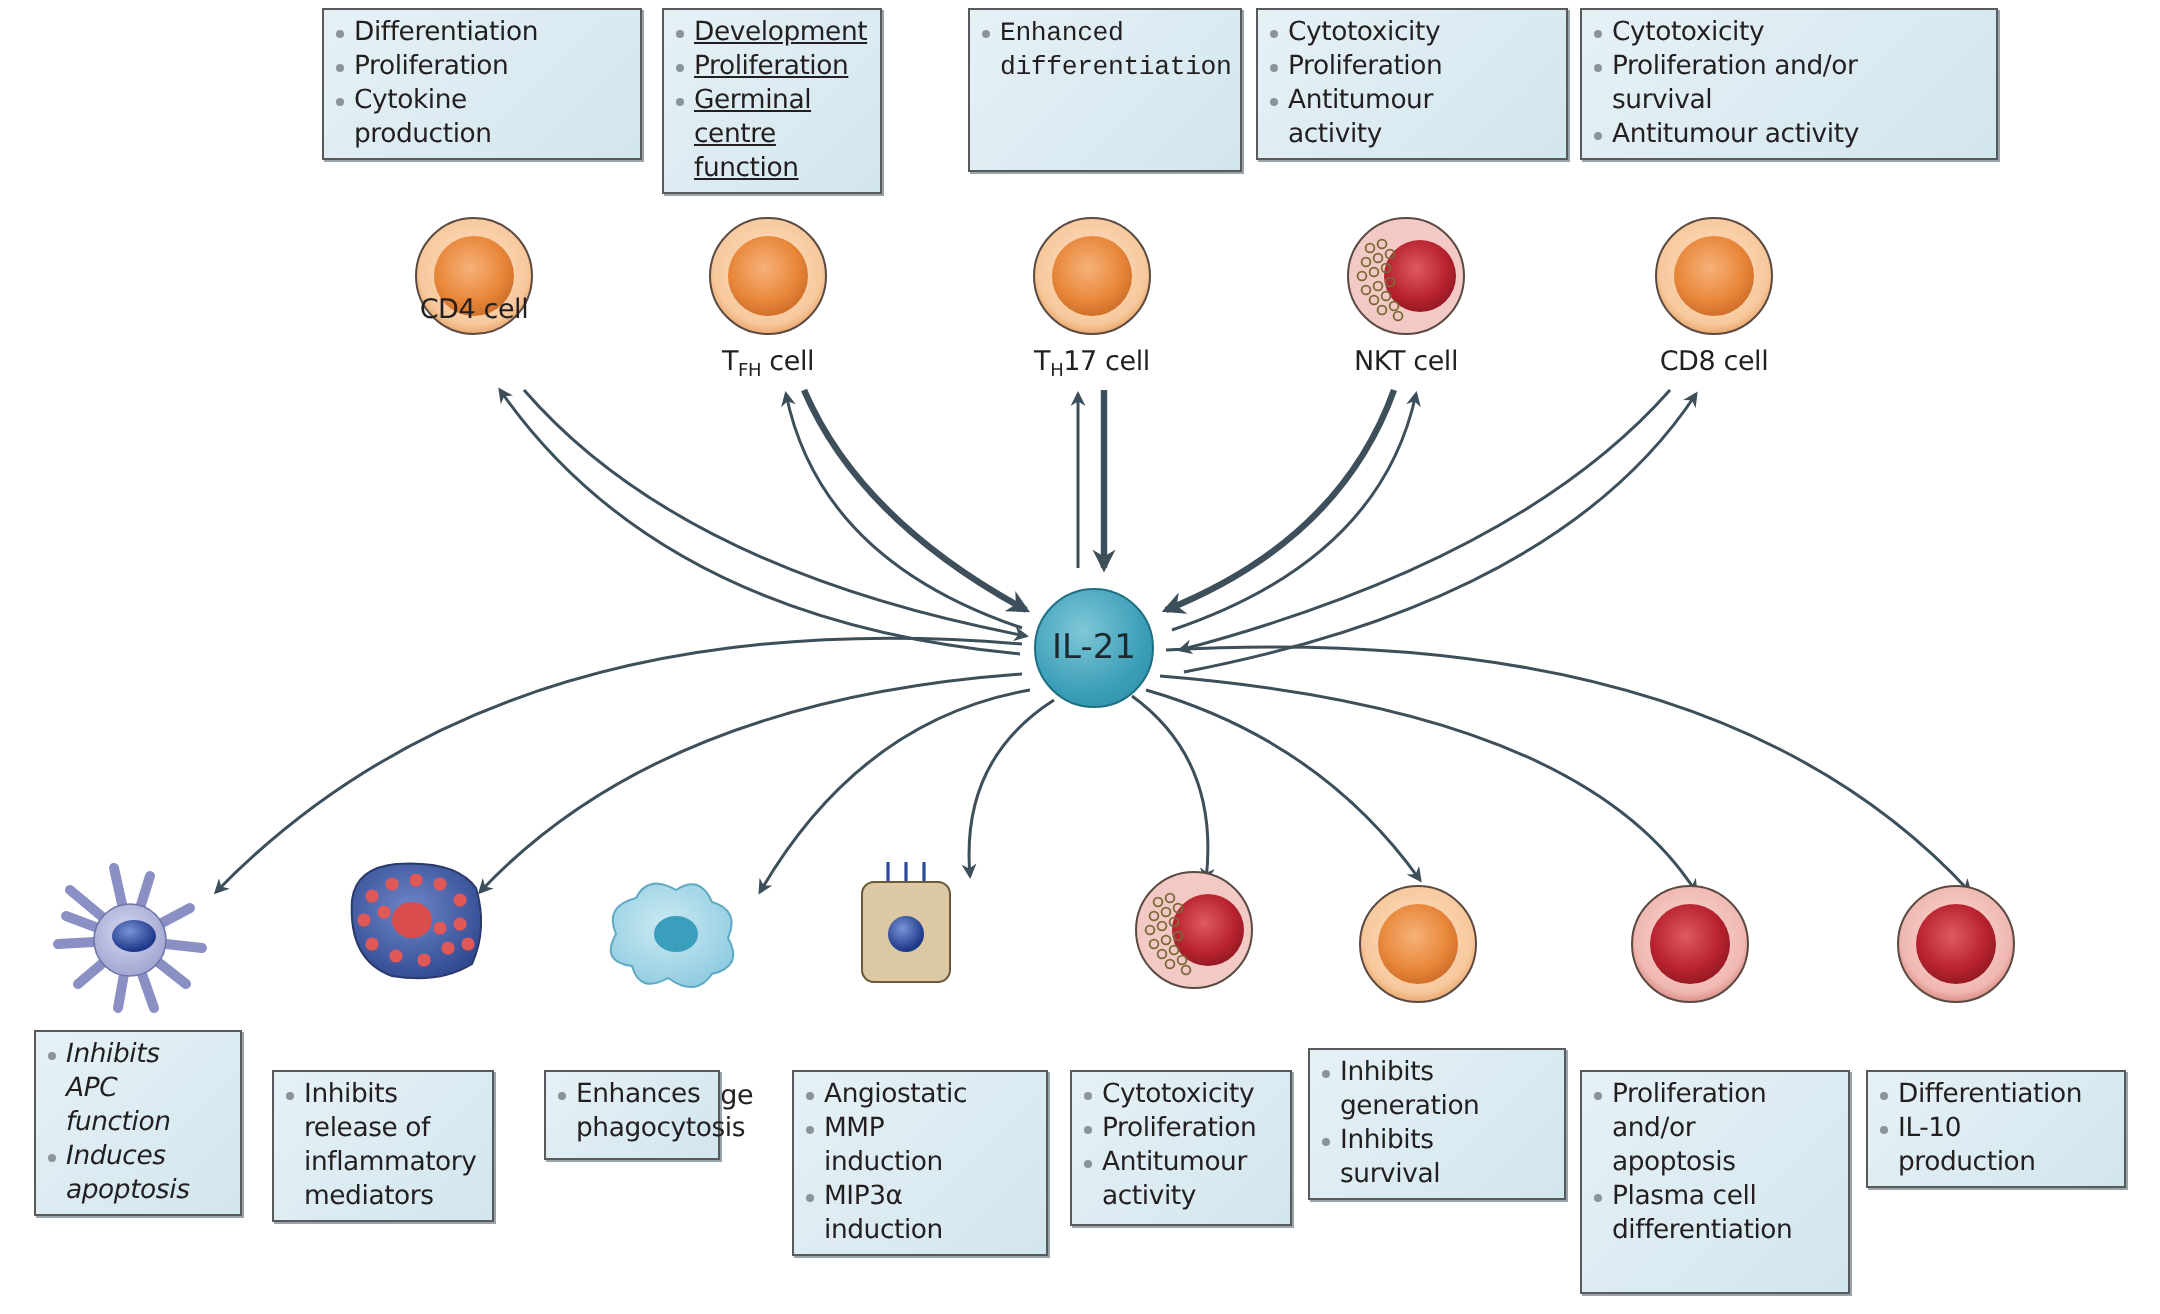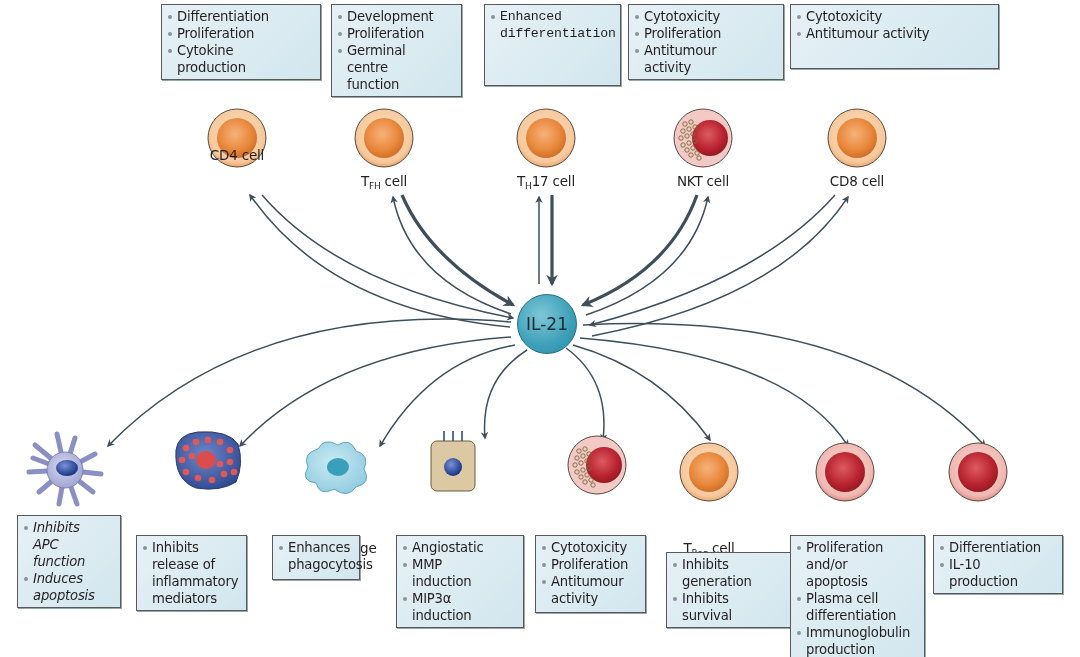--- a/index.html
+++ b/index.html
@@ -204,21 +204,21 @@
 <div id="top-layer">
     <div class="label" style="left: 237px; top: 147px;"><span><span>CD4 cell</span></span></div>
     <div class="box" style="left: 161px; top: 4px; width: 160px; min-height: 65px;">
       <ul>
         <li>Differentiation</li>
         <li>Proliferation</li>
         <li>Cytokine production</li>
       </ul>
     </div>
     <div class="label" style="left: 384px; top: 173px;"><span><span>T</span><sub>FH</sub><span> cell</span></span></div>
-    <div class="box" style="left: 331px; top: 4px; width: 131px; min-height: 82px;">
+    <div class="box" style="left: 331px; top: 4px; width: 110px; min-height: 82px; text-decoration: underline;">
       <ul>
         <li>Development</li>
         <li>Proliferation</li>
         <li>Germinal centre function</li>
       </ul>
     </div>
     <div class="label" style="left: 546px; top: 173px;"><span><span>T</span><sub>H</sub><span>17 cell</span></span></div>
     <div class="box" style="left: 484px; top: 4px; width: 137px; min-height: 82px; font-family: Liberation Mono, monospace;">
       <ul>
         <li>Enhanced differentiation</li>
@@ -229,20 +229,21 @@
       <ul>
         <li>Cytotoxicity</li>
         <li>Proliferation</li>
         <li>Antitumour activity</li>
       </ul>
     </div>
     <div class="label" style="left: 857px; top: 173px;"><span><span>CD8 cell</span></span></div>
     <div class="box" style="left: 790px; top: 4px; width: 209px; min-height: 65px;">
       <ul>
         <li>Cytotoxicity</li>
+        <li>Proliferation and/or survival</li>
         <li>Antitumour activity</li>
       </ul>
     </div>
   </div>
 <div id="bottom-layer">
     <div class="label" style="left: 65px; top: 540px;"><span><span>Dendritic cell</span></span></div>
     <div class="box" style="left: 17px; top: 515px; width: 104px; min-height: 78px; font-style: italic;">
       <ul>
         <li>Inhibits APC function</li>
         <li>Induces apoptosis</li>
@@ -270,32 +271,31 @@
     </div>
     <div class="label" style="left: 597px; top: 540px;"><span><span>NK cell</span></span></div>
     <div class="box" style="left: 535px; top: 535px; width: 111px; min-height: 78px;">
       <ul>
         <li>Cytotoxicity</li>
         <li>Proliferation</li>
         <li>Antitumour activity</li>
       </ul>
     </div>
     <div class="label" style="left: 709px; top: 540px;"><span><span>T</span><sub>Reg</sub><span> cell</span></span></div>
-    <div class="box" style="left: 654px; top: 552px; width: 129px; min-height: 62px; margin-left: 12px;">
+    <div class="box" style="left: 654px; top: 524px; width: 129px; min-height: 62px;">
       <ul>
         <li>Inhibits generation</li>
         <li>Inhibits survival</li>
       </ul>
     </div>
     <div class="label" style="left: 845px; top: 540px;"><span><span>B cell</span></span></div>
     <div class="box" style="left: 790px; top: 535px; width: 135px; min-height: 112px;">
       <ul>
         <li>Proliferation and/or apoptosis</li>
         <li>Plasma cell differentiation</li>
-        <li>Immunoglobulin production</li>
       </ul>
     </div>
     <div class="label" style="left: 978px; top: 540px;"><span><span>B10 cell</span></span></div>
     <div class="box" style="left: 933px; top: 535px; width: 130px; min-height: 45px;">
       <ul>
         <li>Differentiation</li>
         <li>IL-10 production</li>
       </ul>
     </div>
   </div>

